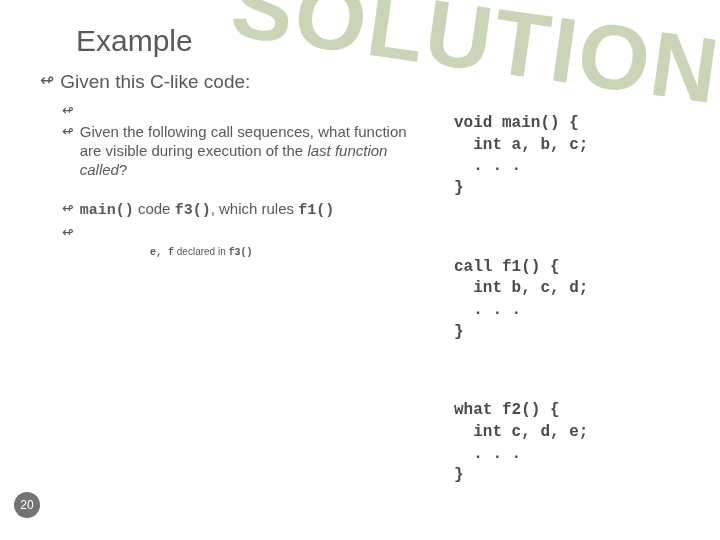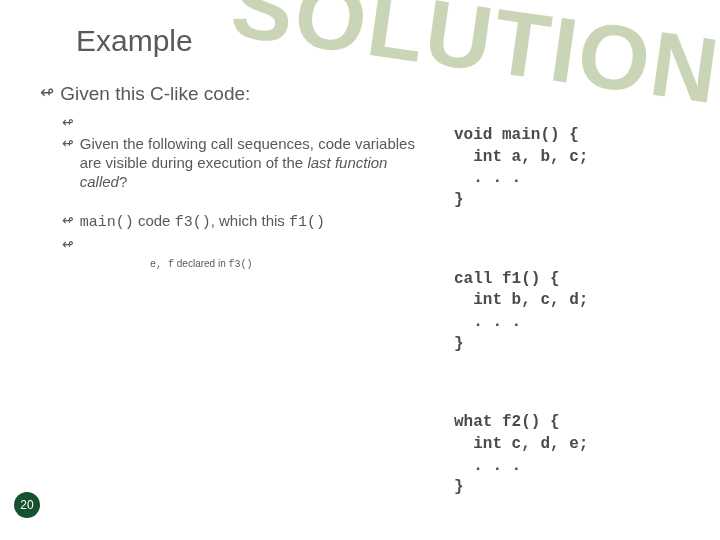--- a/index.html
+++ b/index.html
@@ -27,21 +27,21 @@
     transform: rotate(8deg);
     white-space: nowrap;
     pointer-events: none;
     z-index: 10;
     font-family: Arial, sans-serif;
   }
   .title {
     font-size: 30px;
     color: #595959;
     font-weight: 400;
-    margin-bottom: 24px;
+    margin-bottom: 12px;
     margin-left: 36px;
   }
   .columns {
     display: flex;
     gap: 24px;
   }
   .left-col {
     flex: 0 0 390px;
     font-size: 15px;
     line-height: 1.25;
@@ -67,29 +67,29 @@
     margin-bottom: 4px;
     display: flex;
   }
   .lvl2 .bullet { margin-right: 6px; font-size: 14px; }
   .lvl2-cont {
     font-size: 10px;
     margin-left: 110px;
     margin-bottom: 2px;
   }
   .block-gap { height: 16px; }
-  .code { font-family: "Courier New", monospace; font-weight: 400; }
+  .code { font-family: "Courier New", monospace; font-weight: 700; }
   .italic { font-style: italic; }
   .page-num {
     position: absolute;
     bottom: 22px;
     left: 14px;
     width: 26px;
     height: 26px;
-    background: #14532d;
+    background: #737373;
     color: #fff;
     font-size: 12px;
     border-radius: 50%;
     display: flex;
     align-items: center;
     justify-content: center;
   }
   .codeblock { margin-bottom: 14px; }
 </style>
 </head>
@@ -110,30 +110,30 @@
         <span>Given this C-like code:</span>
       </div>
 
       <div class="lvl2">
         <span class="bullet">↫</span>
       </div>
 
       <div class="lvl2">
         <span class="bullet">↫</span>
         <span>
-          <span>Given the following call sequences, code variables are visible during execution of the </span><span class="italic">last function called</span><span>?</span>
+          <span>Given the following call sequences, what function are visible during execution of the </span><span class="italic">last function called</span><span>?</span>
         </span>
       </div>
 
       <div class="block-gap"></div>
 
       <div class="lvl2">
         <span class="bullet">↫</span>
         <span>
-          <span class="code">main()</span><span> code </span><span class="code">f3()</span><span>, which this </span><span class="code">f1()</span>
+          <span class="code">main()</span><span> code </span><span class="code">f3()</span><span>, which rules </span><span class="code">f1()</span>
         </span>
       </div>
 
       <div class="lvl2">
         <span class="bullet">↫</span>
       </div>
 
       <div class="lvl2-cont">
         <span class="code">e, f</span><span> declared in </span><span class="code">f3()</span>
       </div>

